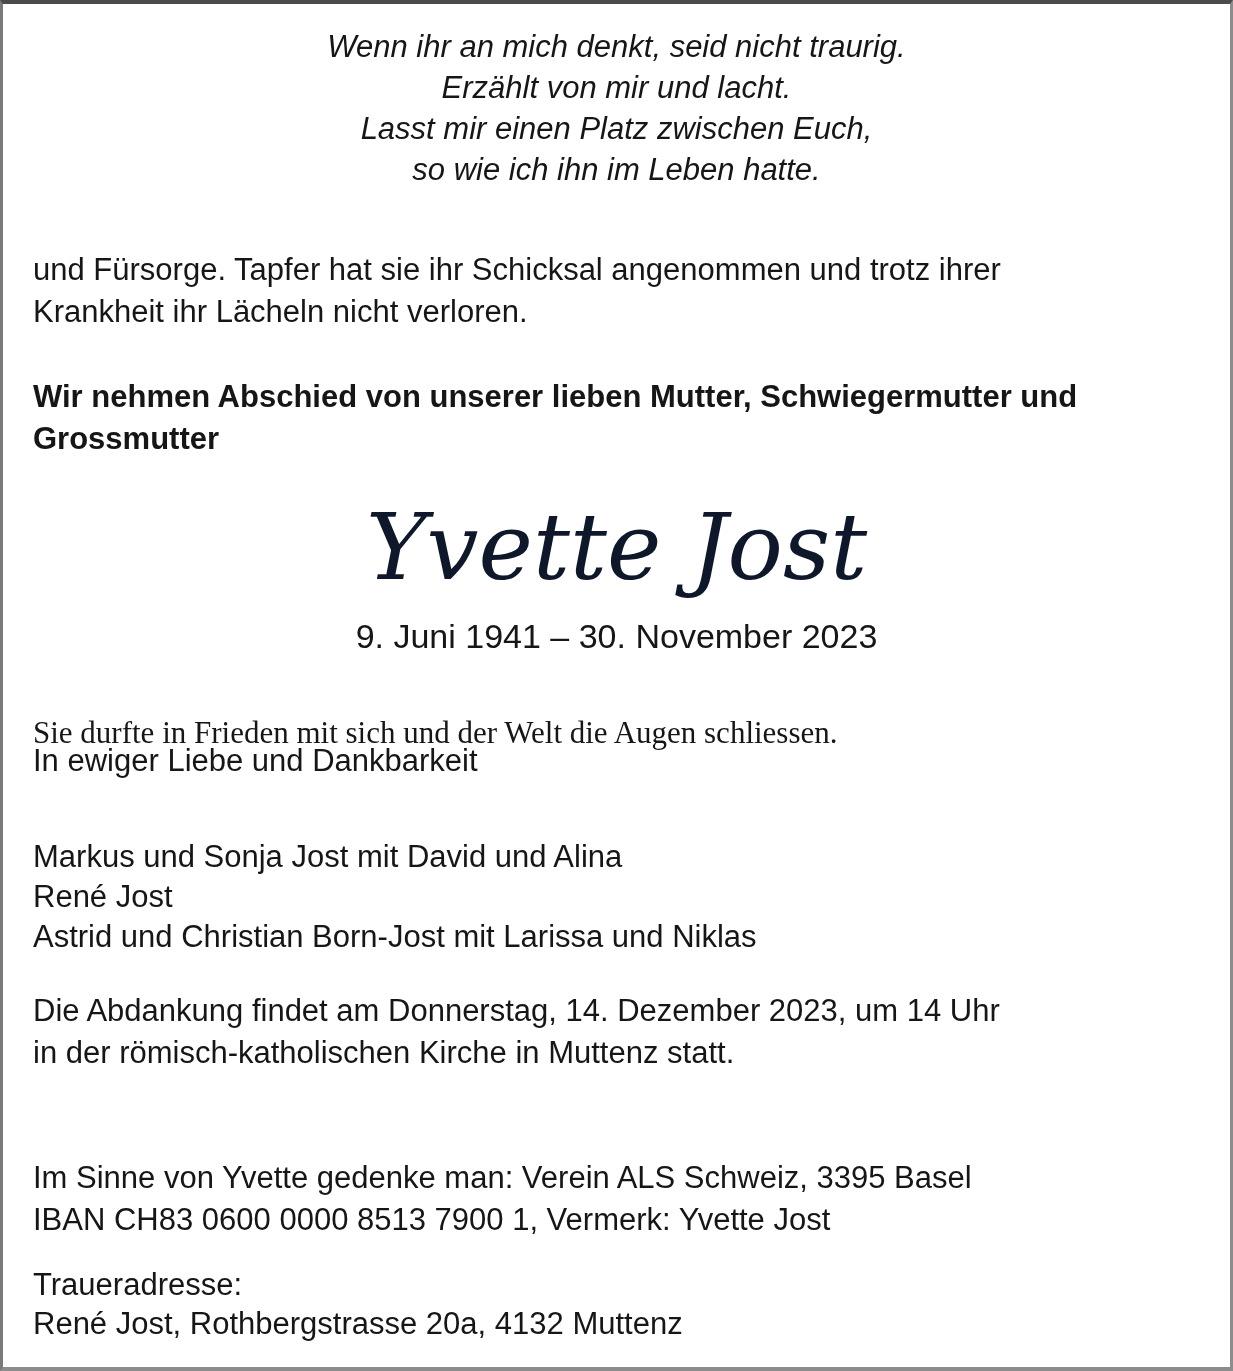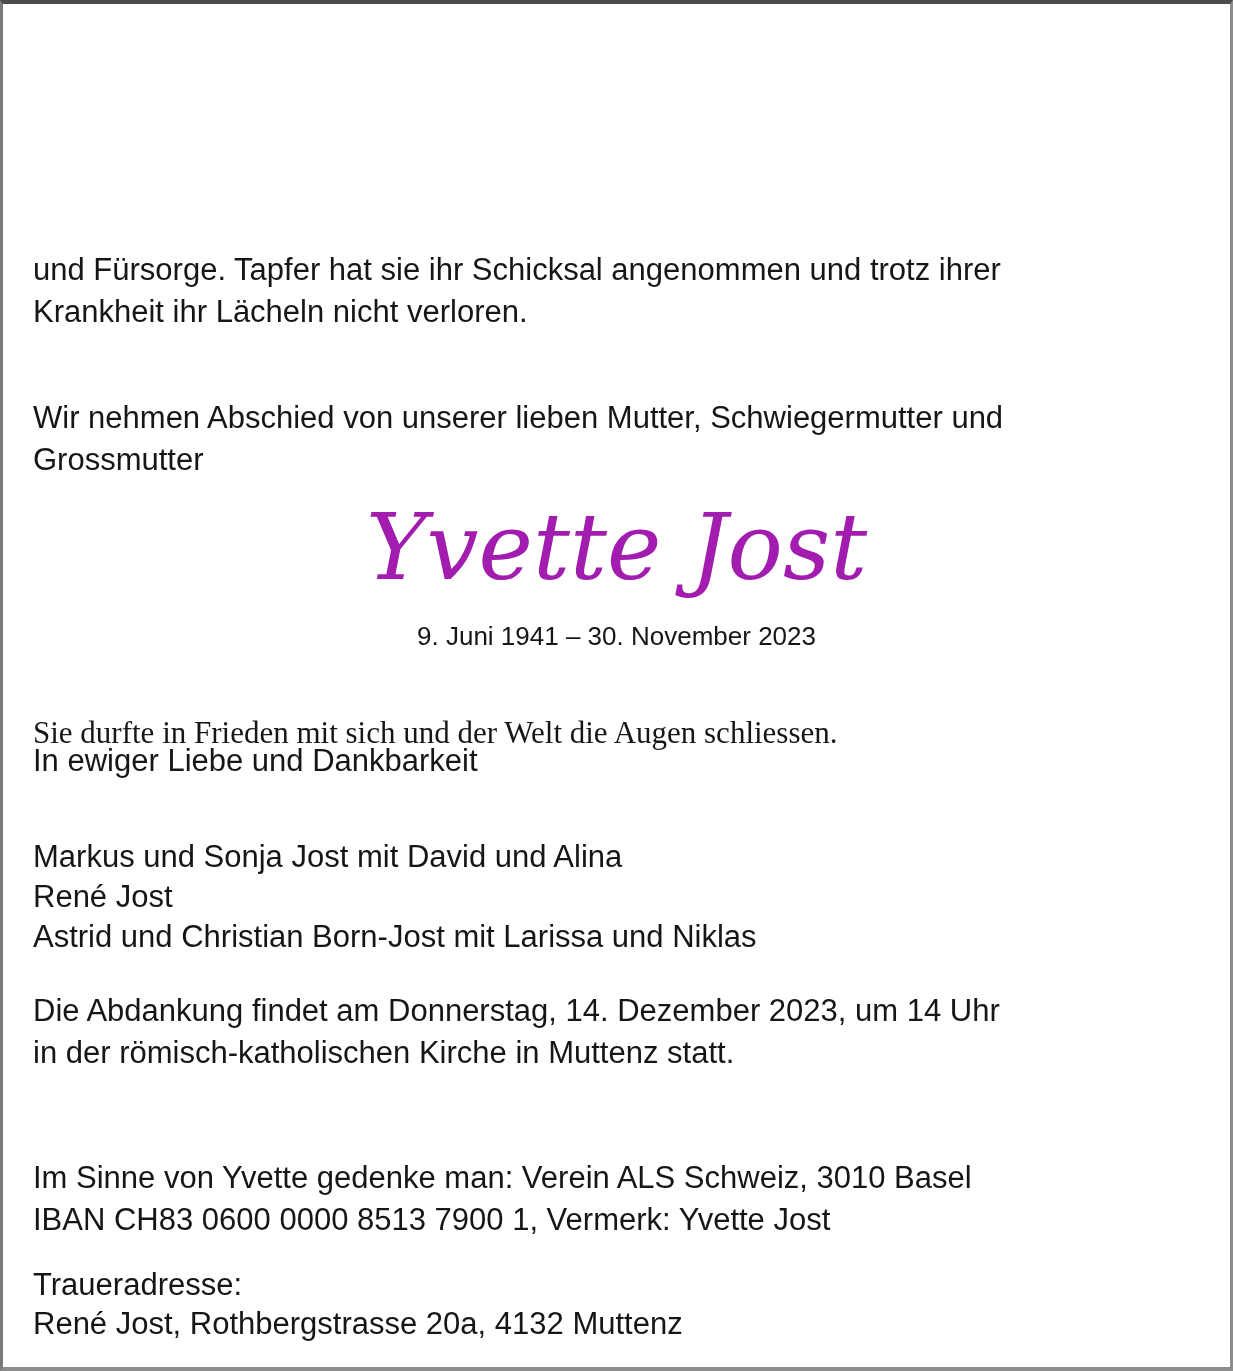--- a/index.html
+++ b/index.html
@@ -34,47 +34,53 @@
     left: 0;
     right: 0;
     text-align: center;
   }
   .poem {
     top: 22px;
     font-style: italic;
     line-height: 41px;
   }
   .intro    { top: 245px; }
-  .farewell { top: 393px; }
+  .farewell { top: 372px; font-weight: bold; }
   .deceased-name {
     top: 490px;
     font-family: "DejaVu Serif", serif;
     font-style: italic;
     font-size: 92px;
     line-height: 108px;
-    color: #a21caf;
+    color: #0f172a;
   }
   .life-dates {
     top: 612px;
-    font-size: 26px;
+    font-size: 34px;
     line-height: 40px;
   }
   .peace     { top: 708px; font-family: Liberation Serif, serif; }
   .gratitude { top: 736px; }
   .family    { top: 833px; line-height: 40px; }
   .service   { top: 986px; }
   .burial    { top: 1091px; }
   .donation  { top: 1153px; }
   .address   { top: 1261px; line-height: 39px; }
 </style>
 </head>
 <body>
 
 <div class="page">
 
+  <div class="block poem centered">
+    <div class="line">Wenn ihr an mich denkt, seid nicht traurig.</div>
+    <div class="line">Erzählt von mir und lacht.</div>
+    <div class="line">Lasst mir einen Platz zwischen Euch,</div>
+    <div class="line">so wie ich ihn im Leben hatte.</div>
+  </div>
 
   <div class="block intro">
     <div class="line">und Fürsorge. Tapfer hat sie ihr Schicksal angenommen und trotz ihrer</div>
     <div class="line">Krankheit ihr Lächeln nicht verloren.</div>
   </div>
 
   <div class="block farewell">
     <div class="line">Wir nehmen Abschied von unserer lieben Mutter, Schwiegermutter und</div>
     <div class="line">Grossmutter</div>
   </div>
@@ -97,21 +103,21 @@
     <div class="line">Astrid und Christian Born-Jost mit Larissa und Niklas</div>
   </div>
 
   <div class="block service">
     <div class="line">Die Abdankung findet am Donnerstag, 14. Dezember 2023, um 14 Uhr</div>
     <div class="line">in der römisch-katholischen Kirche in Muttenz statt.</div>
   </div>
 
 
   <div class="block donation">
-    <div class="line">Im Sinne von Yvette gedenke man: Verein ALS Schweiz, 3010 Basel</div>
+    <div class="line">Im Sinne von Yvette gedenke man: Verein ALS Schweiz, 3395 Basel</div>
     <div class="line">IBAN CH83 0600 0000 8513 7900 1, Vermerk: Yvette Jost</div>
   </div>
 
   <div class="block address">
     <div class="line">Traueradresse:</div>
     <div class="line">René Jost, Rothbergstrasse 20a, 4132 Muttenz</div>
   </div>
 
 </div>
 

